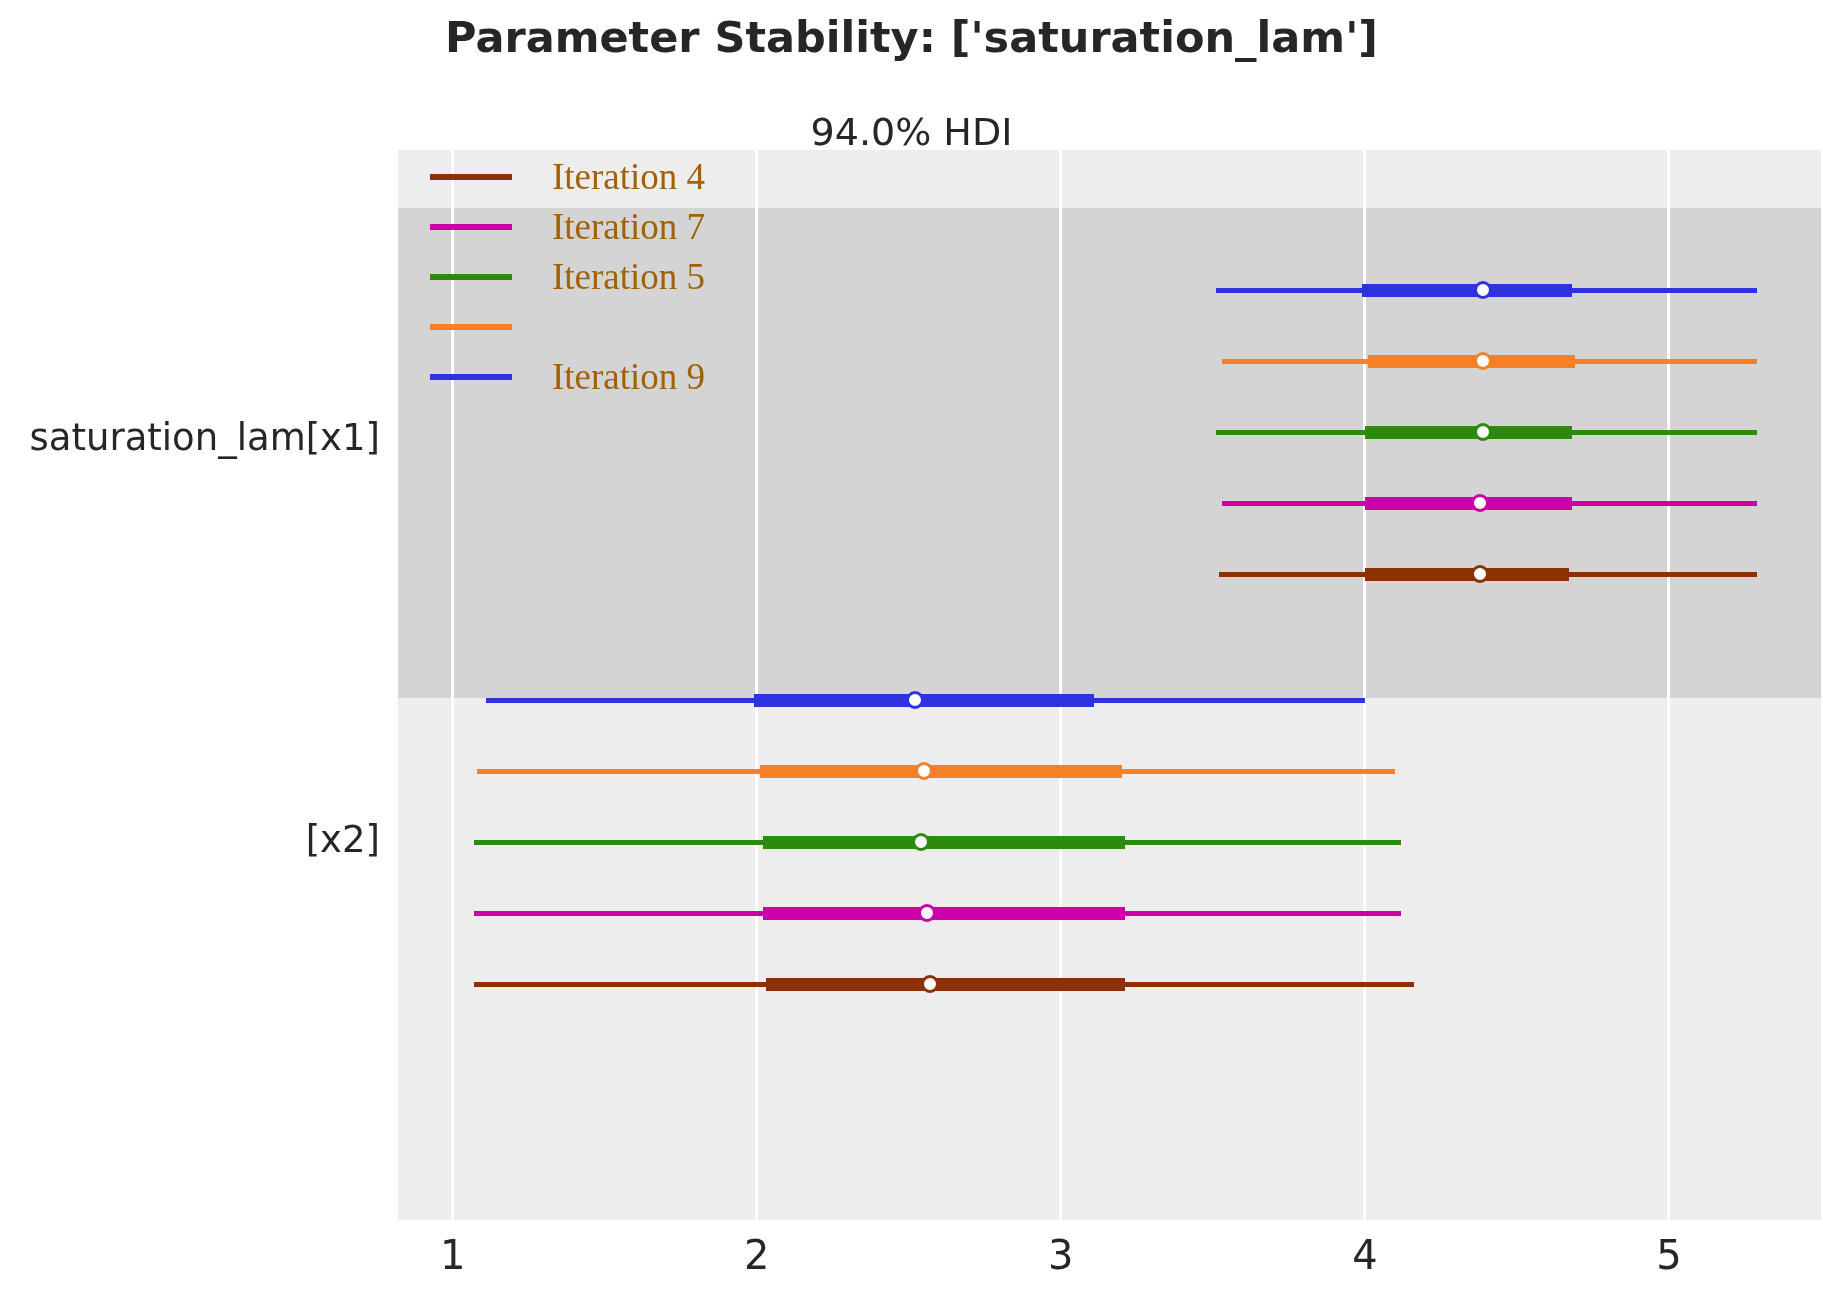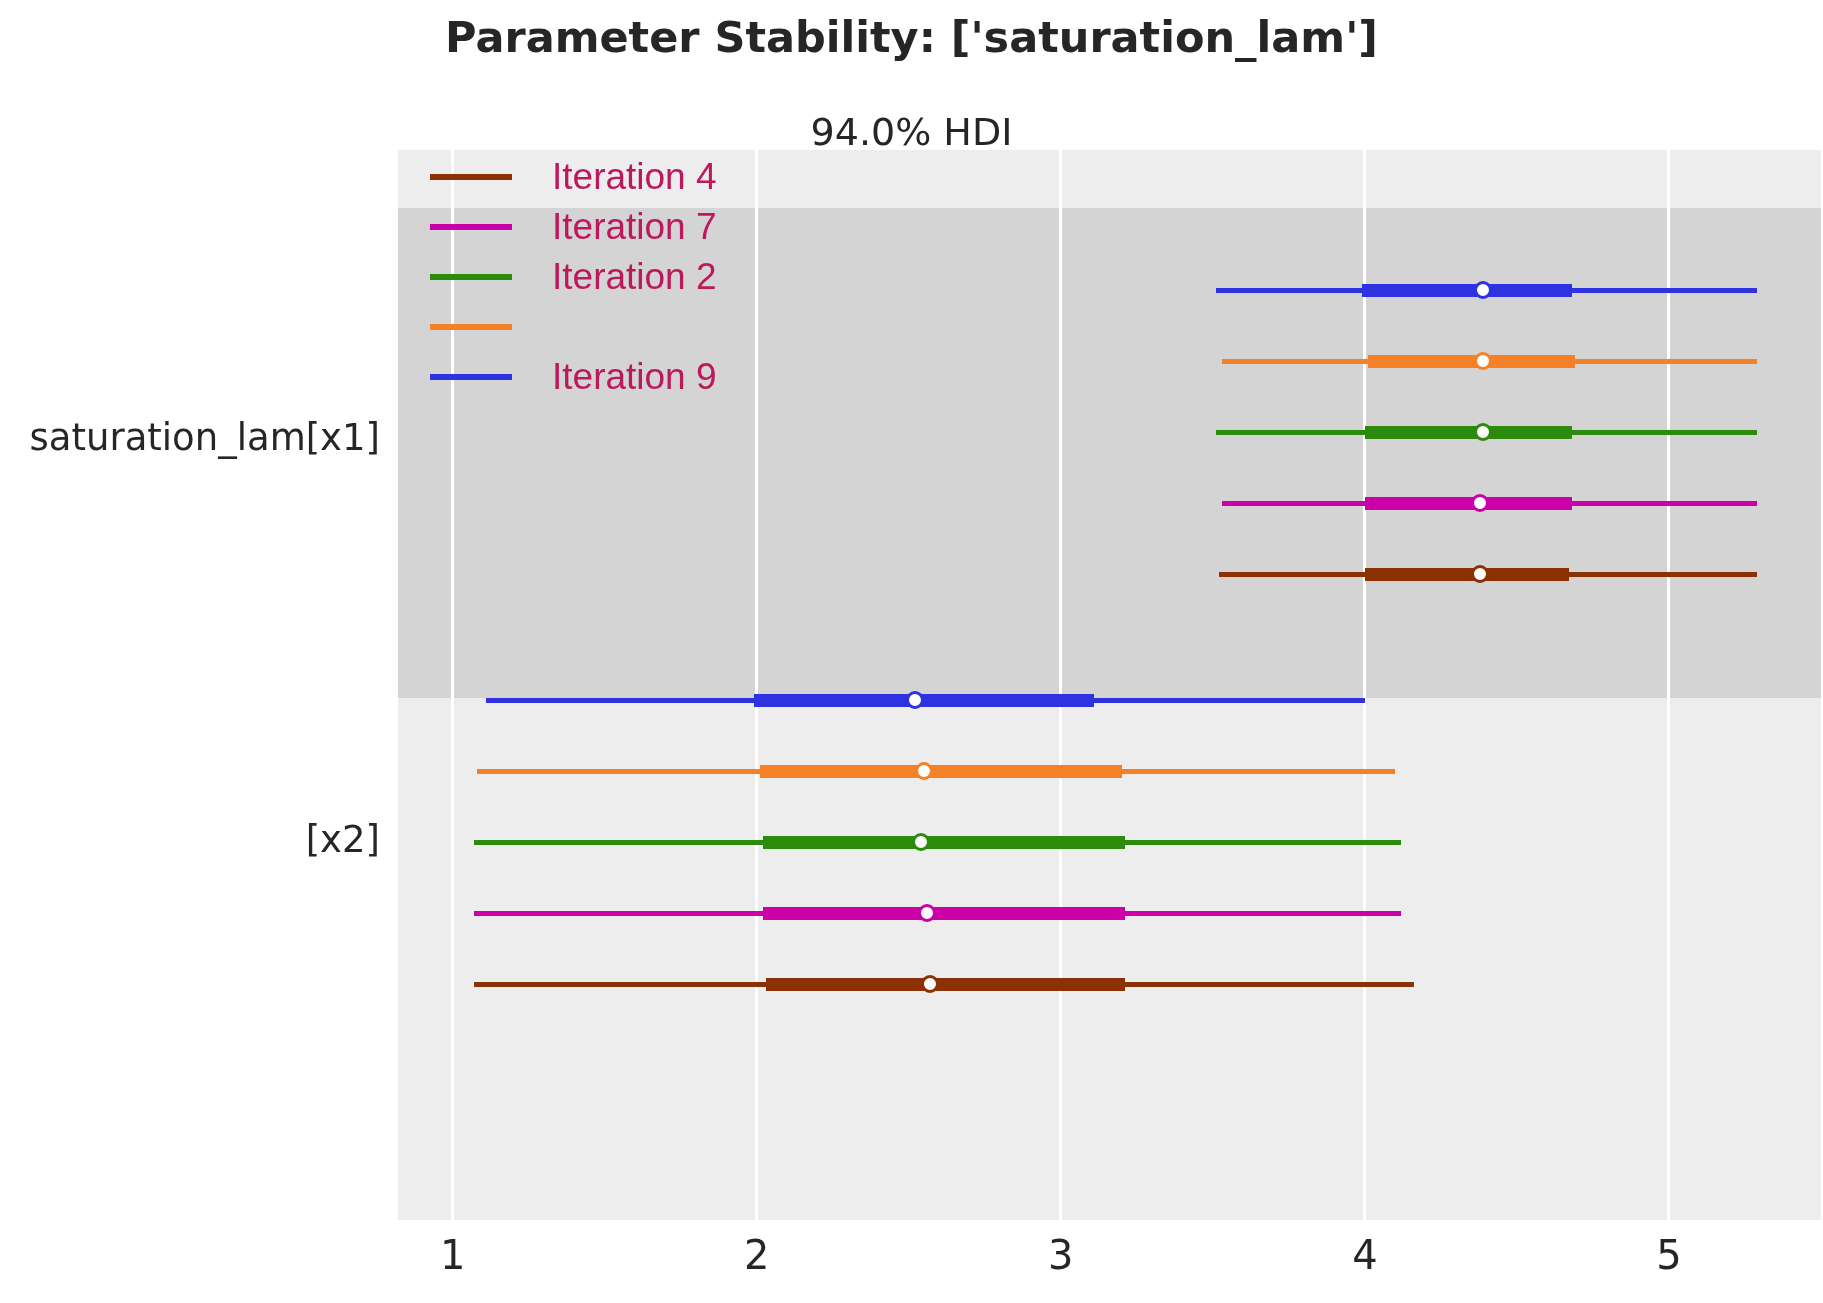--- a/index.html
+++ b/index.html
@@ -17,22 +17,22 @@
   .band{position:absolute;left:0;width:100%;background:#d4d4d4;}
   .gridline{position:absolute;top:0;bottom:0;width:3px;background:#ffffff;}
   .hdi-thin{position:absolute;height:5px;border-radius:0;}
   .hdi-thick{position:absolute;height:13px;border-radius:0;}
   .pt{position:absolute;width:18px;height:18px;border-radius:50%;background:#ffffff;box-sizing:border-box;}
 
   
   #legend{position:absolute;left:430px;top:152px;width:420px;}
   .leg-item{position:relative;height:50px;}
   .leg-line{position:absolute;left:0;top:22px;width:82px;height:6px;}
-  .leg-label{position:absolute;left:122px;top:0;font-size:37px;color:#be185d;line-height:50px;
-     font-family:Liberation Sans, sans-serif;white-space:nowrap;}
+  .leg-label{position:absolute;left:122px;top:0;font-size:37px;color:#a16207;line-height:50px;
+     font-family:Liberation Serif, serif;white-space:nowrap;}
 
   
   .ylab{position:absolute;text-align:right;font-size:37px;color:#262626;
      font-family:"DejaVu Sans",sans-serif;white-space:nowrap;}
 
   
   .xlab{position:absolute;top:1232px;font-size:40px;color:#262626;text-align:center;width:80px;
      font-family:"DejaVu Sans",sans-serif;}
 </style>
 </head>
@@ -104,21 +104,21 @@
       <div class="leg-item">
         <span class="leg-line" style="background: rgb(139, 49, 3);"></span>
         <span class="leg-label">Iteration 4</span>
       </div>
       <div class="leg-item">
         <span class="leg-line" style="background: rgb(204, 0, 168);"></span>
         <span class="leg-label">Iteration 7</span>
       </div>
       <div class="leg-item">
         <span class="leg-line" style="background: rgb(44, 138, 12);"></span>
-        <span class="leg-label">Iteration 2</span>
+        <span class="leg-label">Iteration 5</span>
       </div>
       <div class="leg-item">
         <span class="leg-line" style="background: rgb(245, 128, 38);"></span>
       </div>
       <div class="leg-item">
         <span class="leg-line" style="background: rgb(47, 50, 224);"></span>
         <span class="leg-label">Iteration 9</span>
       </div>
     </div>
 

